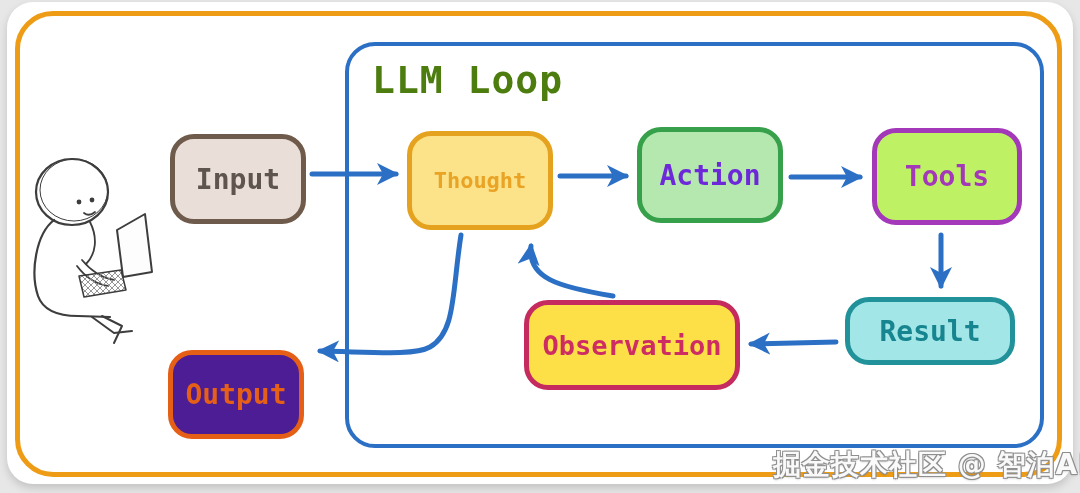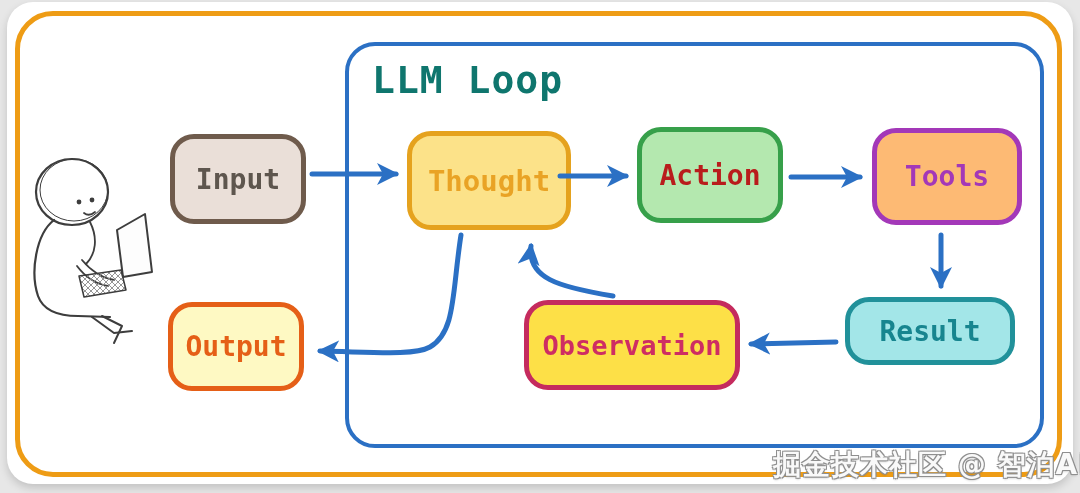--- a/index.html
+++ b/index.html
@@ -33,21 +33,21 @@
     font-size:38px;font-weight:bold;color:#2b70c4;letter-spacing:1px;
     white-space:nowrap;
   }
   .node{
     position:absolute;display:flex;align-items:center;justify-content:center;
     border:5px solid;border-radius:24px;box-sizing:border-box;
     font-weight:bold;white-space:nowrap;
   }
   .node span{display:block;}
   .n-input{left:170px;top:134px;width:136px;height:90px;font-size:28px;}
-  .n-thought{left:407px;top:131px;width:164px;height:99px;font-size:29px;}
+  .n-thought{left:407px;top:131px;width:146px;height:99px;font-size:22px;}
   .n-action{left:637px;top:127px;width:146px;height:96px;font-size:28px;}
   .n-tools{left:872px;top:128px;width:150px;height:97px;font-size:28px;}
   .n-result{left:845px;top:297px;width:170px;height:68px;font-size:28px;}
   .n-observation{left:524px;top:300px;width:216px;height:90px;font-size:27px;}
   .n-output{left:168px;top:302px;width:136px;height:89px;font-size:28px;}
   .arrows{position:absolute;left:0;top:0;width:1080px;height:493px;pointer-events:none;}
   .person{position:absolute;left:22px;top:150px;width:140px;height:195px;}
   .watermark{
     position:absolute;left:773px;top:446px;
     font-family:"DejaVu Sans", sans-serif;
@@ -61,21 +61,21 @@
 
 <div class="stage">
 
   <div class="card"></div>
 
   <div class="outer-border" style="border-color: rgb(238, 156, 21);"></div>
 
 
   <div class="loop-box" style="border-color: rgb(43, 112, 196);"></div>
 
-  <div class="loop-title" style="color: #0f766e;">LLM Loop</div>
+  <div class="loop-title" style="color: #4d7c0f;">LLM Loop</div>
 
   <svg class="person" viewBox="0 0 140 195">
     <defs>
       <pattern id="hatch" width="6" height="6" patternUnits="userSpaceOnUse">
         <path d="M0 6 L6 0" stroke="#8a8a8a" stroke-width="0.9"></path>
         <path d="M0 0 L6 6" stroke="#8a8a8a" stroke-width="0.9"></path>
       </pattern>
     </defs>
     <g fill="none" stroke="#3d3d3d" stroke-linecap="round" stroke-linejoin="round">
       <ellipse cx="50" cy="42" rx="36" ry="33" fill="#ffffff" stroke-width="2.2"></ellipse>
@@ -95,37 +95,37 @@
   </svg>
 
   <div class="node n-input" style="background-color: rgb(234, 223, 216); border-color: rgb(111, 91, 76); color: rgb(94, 86, 78); align-items: center;">
     <span>Input</span>
   </div>
 
   <div class="node n-thought" style="background-color: rgb(252, 226, 137); border-color: rgb(229, 162, 30); color: rgb(233, 163, 37);">
     <span>Thought</span>
   </div>
 
-  <div class="node n-action" style="background-color: rgb(180, 232, 175); border-color: rgb(55, 160, 74); color: #b91c1c;">
+  <div class="node n-action" style="background-color: rgb(180, 232, 175); border-color: rgb(55, 160, 74); color: #6d28d9;">
     <span>Action</span>
   </div>
 
-  <div class="node n-tools" style="background-color: #fdba74; border-color: rgb(163, 56, 184); color: rgb(163, 56, 184);">
+  <div class="node n-tools" style="background-color: #bef264; border-color: rgb(163, 56, 184); color: rgb(163, 56, 184);">
     <span>Tools</span>
   </div>
 
   <div class="node n-result" style="background-color: rgb(163, 230, 232); border-color: rgb(33, 145, 154); color: rgb(23, 133, 143);">
     <span>Result</span>
   </div>
 
   <div class="node n-observation" style="background-color: #fde047; border-color: rgb(197, 43, 94); color: rgb(206, 45, 99);">
     <span>Observation</span>
   </div>
 
-  <div class="node n-output" style="background-color: #fef9c3; border-color: rgb(229, 95, 23); color: rgb(229, 95, 23);">
+  <div class="node n-output" style="background-color: #4c1d95; border-color: rgb(229, 95, 23); color: rgb(229, 95, 23); margin-top: 48px;">
     <span>Output</span>
   </div>
 
   <svg class="arrows" viewBox="0 0 1080 493">
     <defs>
       <marker id="ah" markerUnits="userSpaceOnUse" markerWidth="26" markerHeight="24" refX="19" refY="11" orient="auto">
         <path d="M0 0 L22 11 L0 22 L6 11 Z" fill="#2b70c4" style="fill: rgb(43, 112, 196);"></path>
       </marker>
     </defs>
     <g fill="none" stroke="#2b70c4" stroke-width="5" stroke-linecap="round" style="stroke: rgb(43, 112, 196);">

